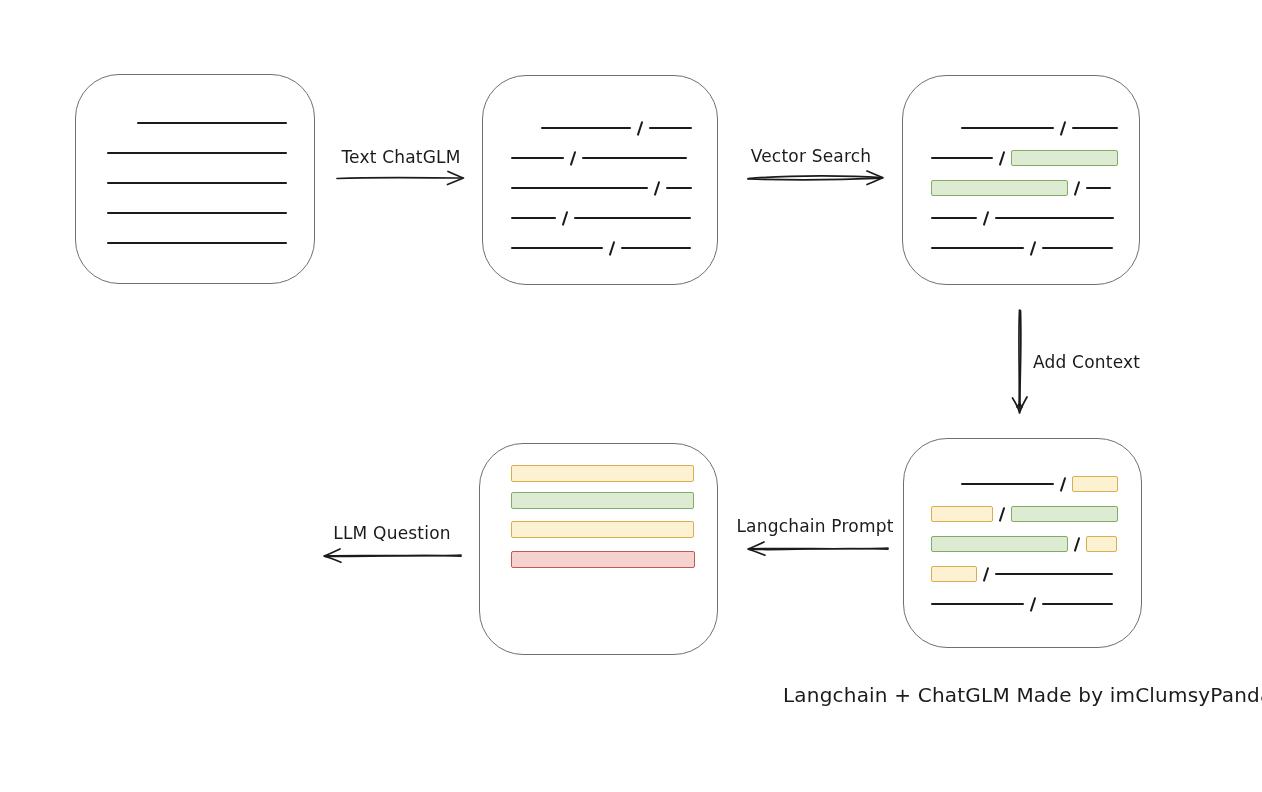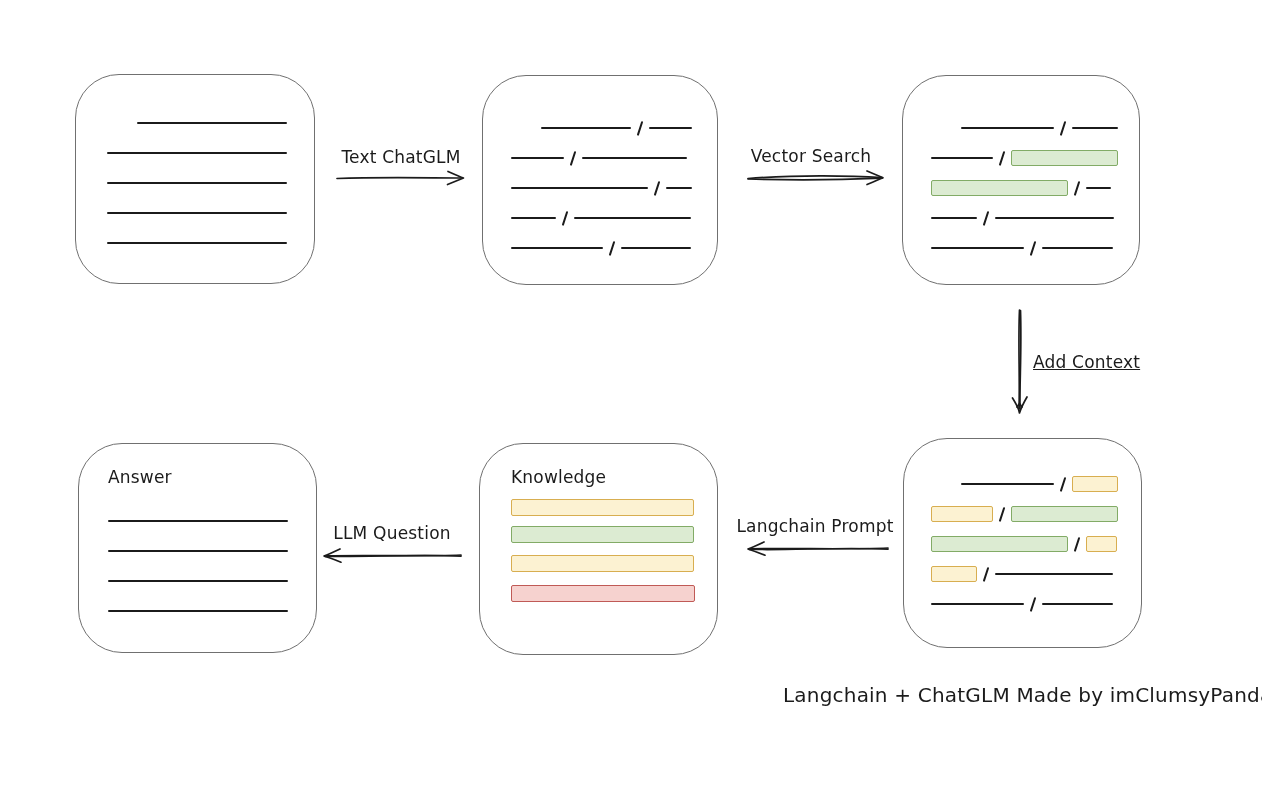--- a/index.html
+++ b/index.html
@@ -162,70 +162,49 @@
         <div class="seg-line" style="width: 118px;"></div>
       </div>
       <div class="row" style="height: 30px;">
         <div class="seg-line" style="width: 93px;"></div>
         <div class="slash"></div>
         <div class="seg-line" style="width: 71px;"></div>
       </div>
     </div>
 
   <div class="box prompt-box" style="left:479px; top:443px; width:239px; height:212px; padding:16px 0 0 31px;">
-      <div class="row" style="height: 34px;">
-        <div class="box-heading">Knowledge</div>
-      </div>
       <div class="row" style="height: 26px;">
         <div class="seg-rect yellow" style="width: 183px;"></div>
       </div>
       <div class="row" style="height: 28px;">
         <div class="seg-rect green" style="width: 183px;"></div>
       </div>
       <div class="row" style="height: 30px;">
         <div class="seg-rect yellow" style="width: 183px;"></div>
       </div>
       <div class="row" style="height: 30px;">
         <div class="seg-rect red" style="width: 184px;"></div>
       </div>
     </div>
 
-  <div class="box" style="left:78px; top:443px; width:239px; height:210px; padding:16px 0 0 29px;">
-      <div class="row" style="height: 34px;">
-        <div class="box-heading">Answer</div>
-      </div>
-      <div class="row" style="height: 12px;"></div>
-      <div class="row" style="height: 30px;">
-        <div class="seg-line" style="width: 180px;"></div>
-      </div>
-      <div class="row" style="height: 30px;">
-        <div class="seg-line" style="width: 180px;"></div>
-      </div>
-      <div class="row" style="height: 30px;">
-        <div class="seg-line" style="width: 180px;"></div>
-      </div>
-      <div class="row" style="height: 30px;">
-        <div class="seg-line" style="width: 180px;"></div>
-      </div>
-    </div>
 
   <div class="arrow-label" style="left:335px; top:147px; width:132px;">Text ChatGLM</div>
   <svg class="arrow-svg" style="left:335px; top:167px;" width="132" height="22" viewBox="0 0 132 22">
     <path d="M2 11.5 C 45 10, 95 11, 126 11"></path>
     <path d="M113 4.5 Q 125 9.8 128.5 11 Q 124.5 12.6 112.5 17.5"></path>
   </svg>
 
   <div class="arrow-label" style="left:745px; top:146px; width:132px;">Vector Search</div>
   <svg class="arrow-svg" style="left:745px; top:166px;" width="142" height="24" viewBox="0 0 142 24">
     <path d="M3 12.5 C 50 8.8, 105 9.5, 137 11.5"></path>
     <path d="M3 13 C 55 14.6, 108 13.4, 137 12.2"></path>
     <path d="M122 5 Q 134.5 10.3 138 11.8 Q 134 13.6 122 18.5"></path>
   </svg>
 
-  <div class="arrow-label" style="left:1033px; top:352px; text-align:left;text-decoration:underline;">Add Context</div>
+  <div class="arrow-label" style="left:1033px; top:352px; text-align:left;">Add Context</div>
   <svg class="arrow-svg" style="left:1008px; top:308px;" width="24" height="114" viewBox="0 0 24 114">
     <path d="M11.5 2 C 10 35, 12 70, 11 101"></path>
     <path d="M12.5 2.5 C 13.8 42, 11.5 74, 12 101"></path>
     <path d="M4.5 90 Q 10.5 99.5 11.5 105 Q 13.5 98.5 19 89"></path>
     <path d="M9 99 L 11.5 95.5 L 14 99"></path>
   </svg>
 
   <div class="arrow-label" style="left:735px; top:516px; width:160px;">Langchain Prompt</div>
   <svg class="arrow-svg" style="left:744px; top:537px;" width="146" height="22" viewBox="0 0 146 22">
     <path d="M144 11 C 100 12.8, 48 10.8, 5 11.9"></path>

